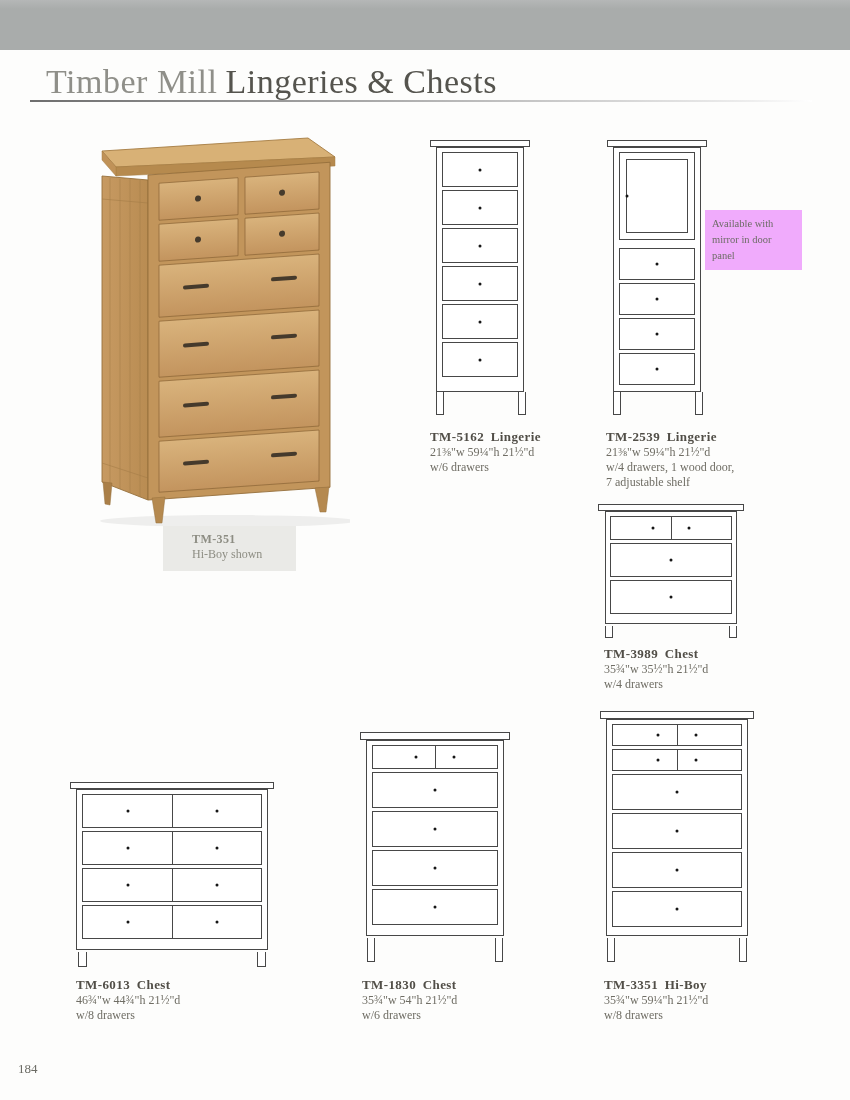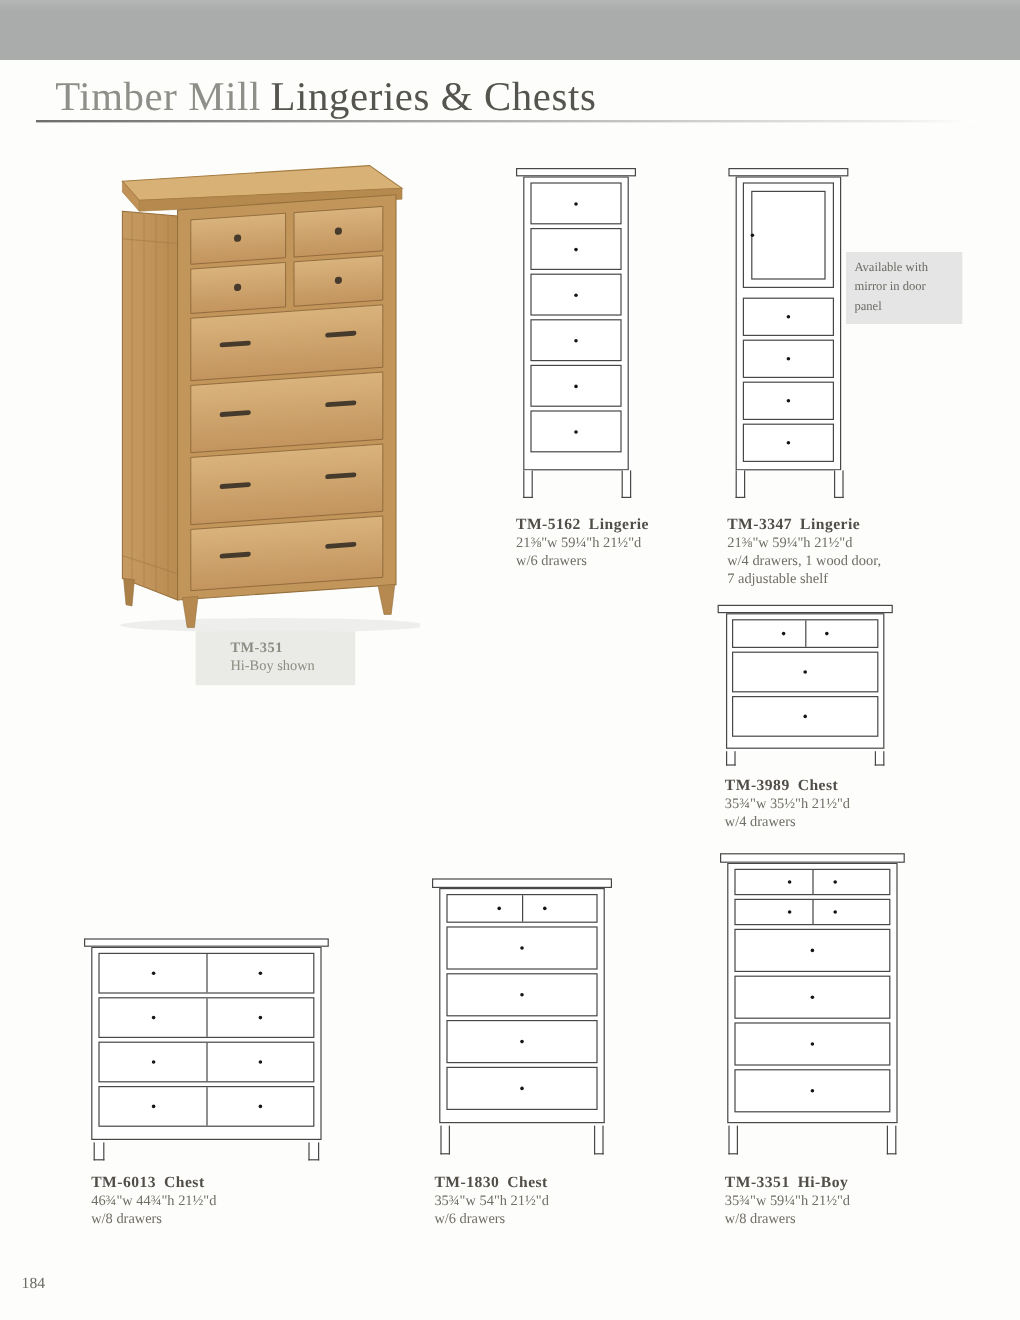--- a/index.html
+++ b/index.html
@@ -25,21 +25,21 @@
   .cap,.bodyf,.row,.door,.panel,.foot{position:absolute;background:#fff;border:1px solid #474747;box-sizing:border-box;}
   .vdiv{position:absolute;left:50%;top:0;bottom:0;width:1px;background:#474747;}
   .dot{position:absolute;width:3px;height:3px;border-radius:50%;background:#161616;transform:translate(-50%,-50%);}
   .foot{border-top:none;width:8px;}
 
   
   .plabel{position:absolute;}
   .pname{font-size:13px;font-weight:bold;color:#514e47;letter-spacing:.4px;word-spacing:3px;line-height:17px;}
   .pspec{font-size:12px;color:#6f6d64;line-height:15px;}
 
-  .notebox{position:absolute;left:705px;top:210px;width:84px;background:#e5e5e5;
+  .notebox{position:absolute;left:705px;top:210px;width:84px;background:#f0abfc;
            color:#6c6c65;font-size:10.5px;line-height:1.5;padding:6px 6px 7px 7px;}
 
   .capbox{position:absolute;left:163px;top:526px;width:133px;height:45px;background:#eaeae7;
           box-sizing:border-box;padding:6px 0 0 29px;}
   .capname{font-size:12px;font-weight:bold;color:#8d8d83;letter-spacing:.4px;line-height:15px;}
   .capline{font-size:12px;color:#8d8d83;line-height:15px;font-family:Liberation Serif, serif;}
 
   .pageno{position:absolute;left:18px;top:1061px;font-size:13px;color:#6b6b64;}
 </style>
 </head>
@@ -260,21 +260,21 @@
   <div class="foot" style="left:139px;top:227px;height:24px"></div>
 </div>
 
 <div class="plabel" style="left:430px;top:428px">
   <div class="pname">TM-5162 Lingerie</div>
   <div class="pspec">21⅜"w 59¼"h 21½"d</div>
   <div class="pspec">w/6 drawers</div>
 </div>
 
 <div class="plabel" style="left:606px;top:428px">
-  <div class="pname">TM-3347 Lingerie</div>
+  <div class="pname">TM-2539 Lingerie</div>
   <div class="pspec">21⅜"w 59¼"h 21½"d</div>
   <div class="pspec">w/4 drawers, 1 wood door,</div>
   <div class="pspec">7 adjustable shelf</div>
 </div>
 
 <div class="plabel" style="left:604px;top:645px">
   <div class="pname">TM-3989 Chest</div>
   <div class="pspec">35¾"w 35½"h 21½"d</div>
   <div class="pspec">w/4 drawers</div>
 </div>

